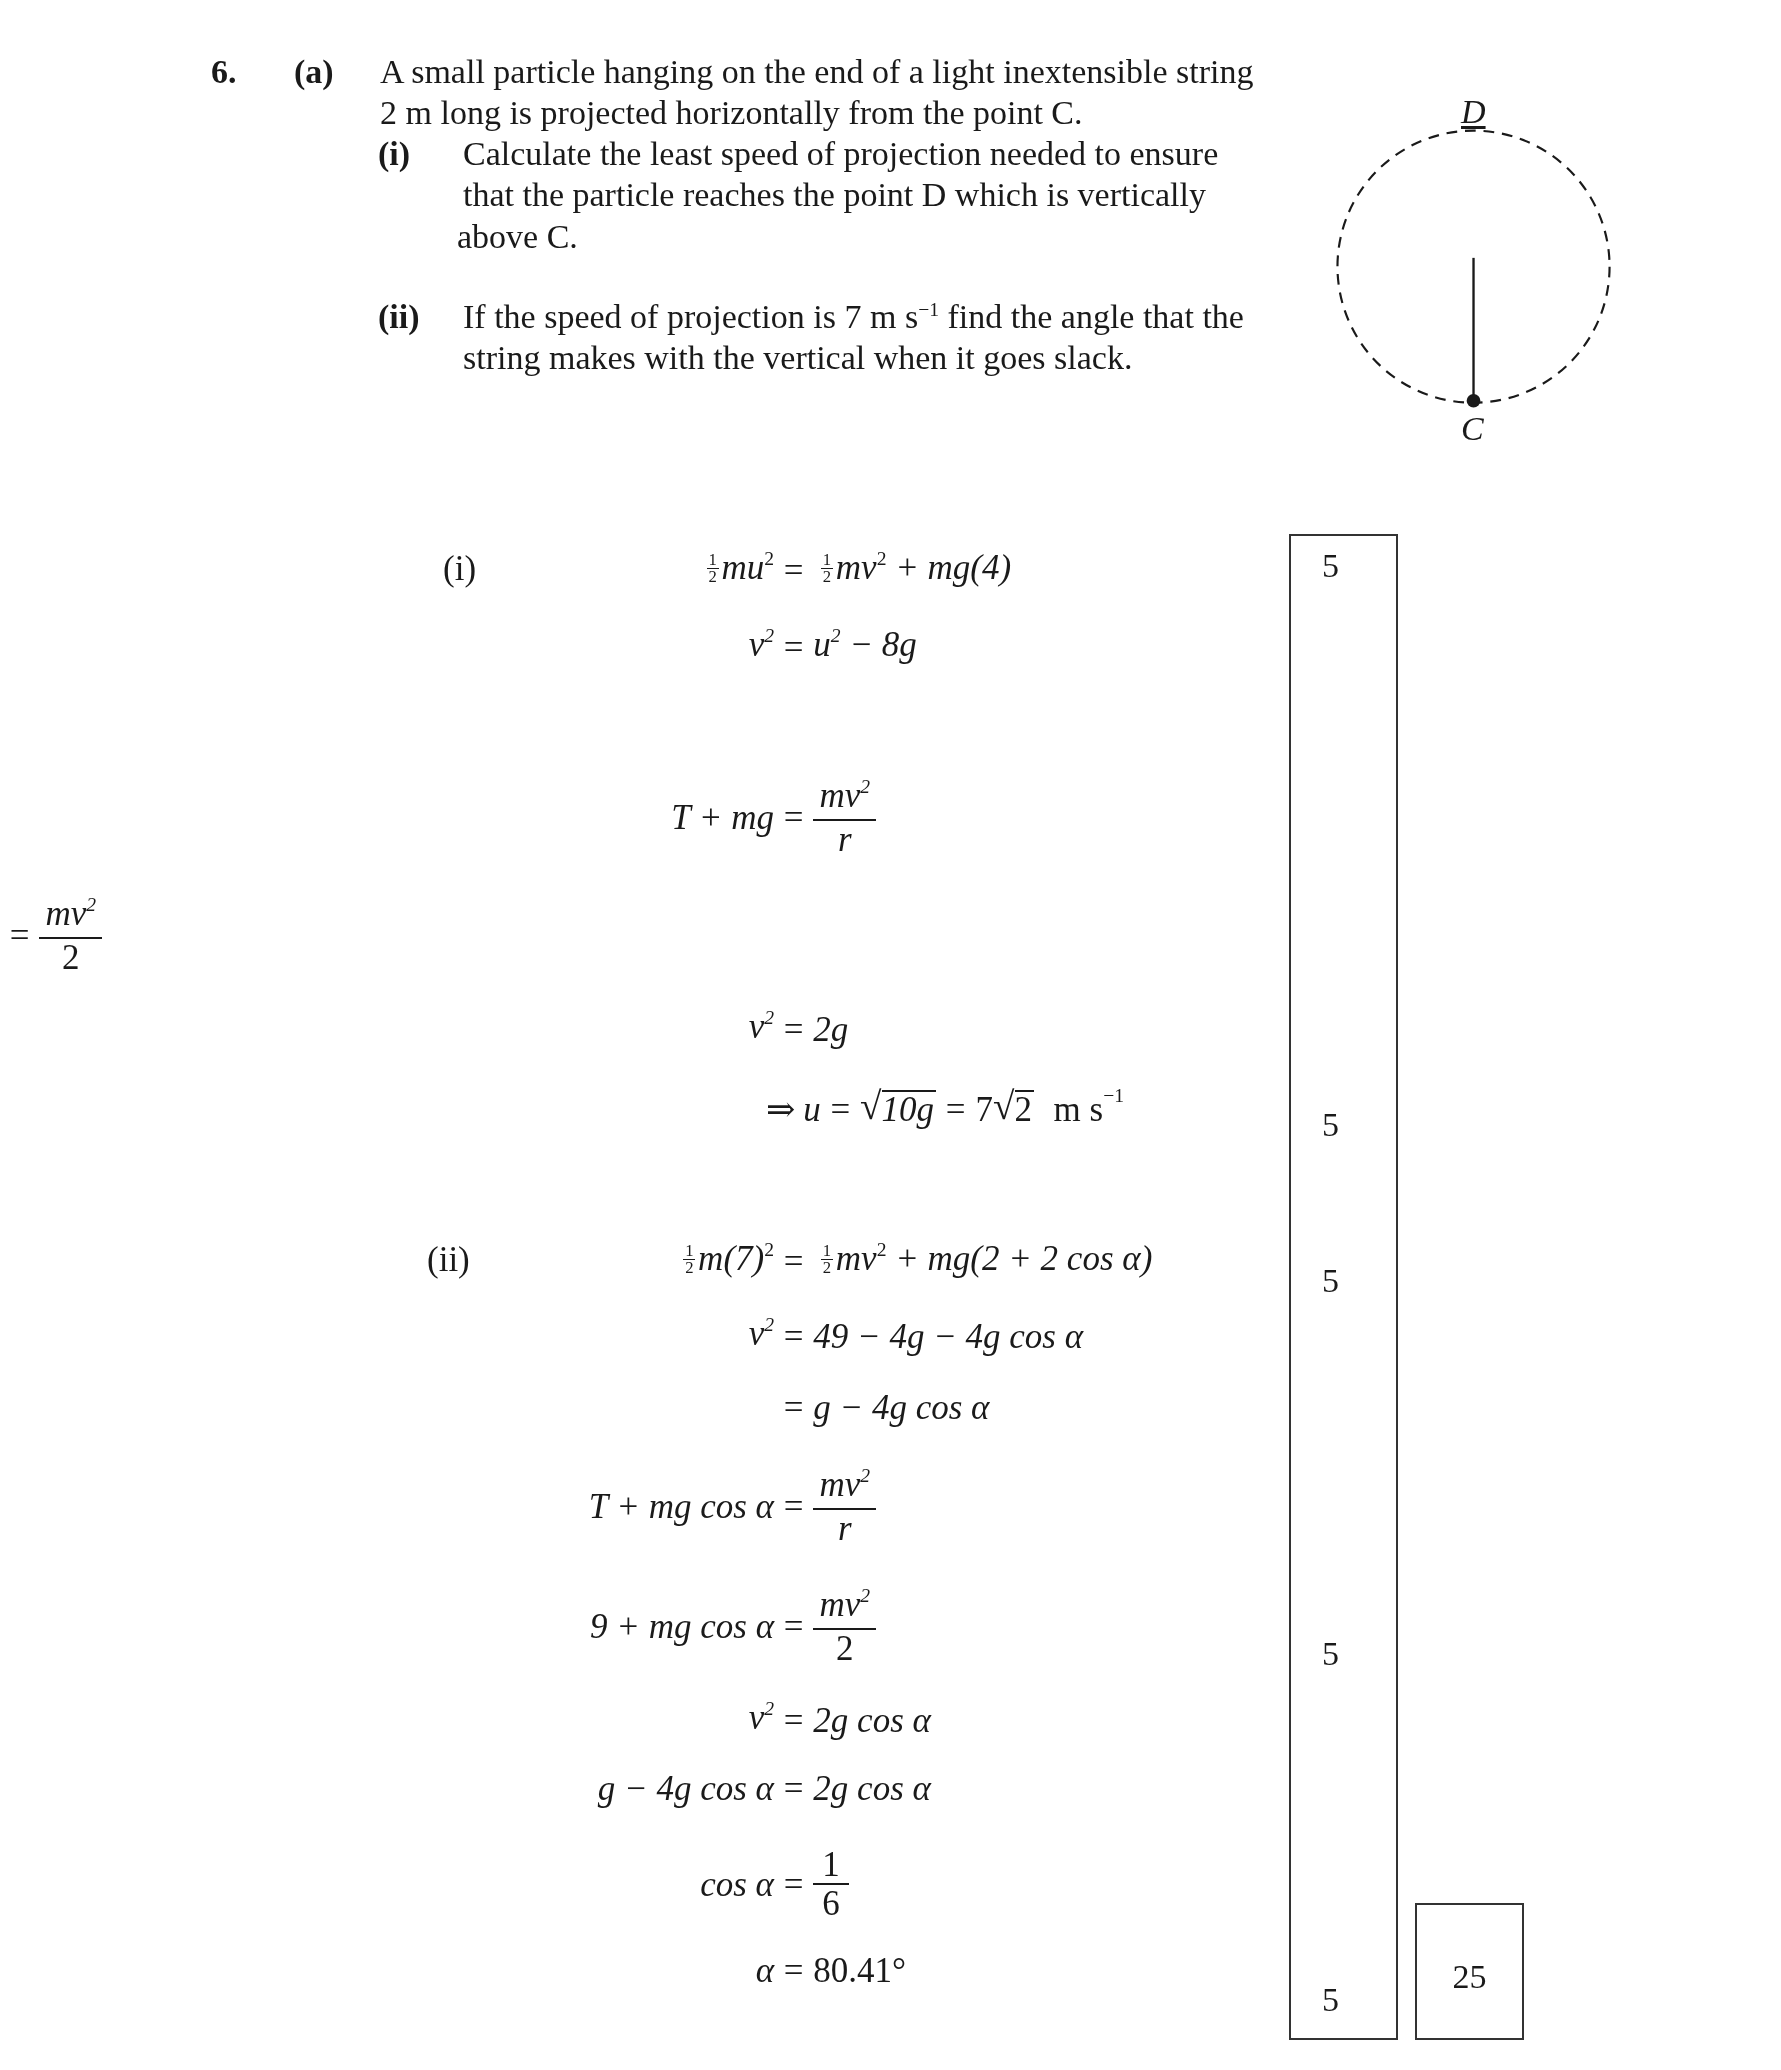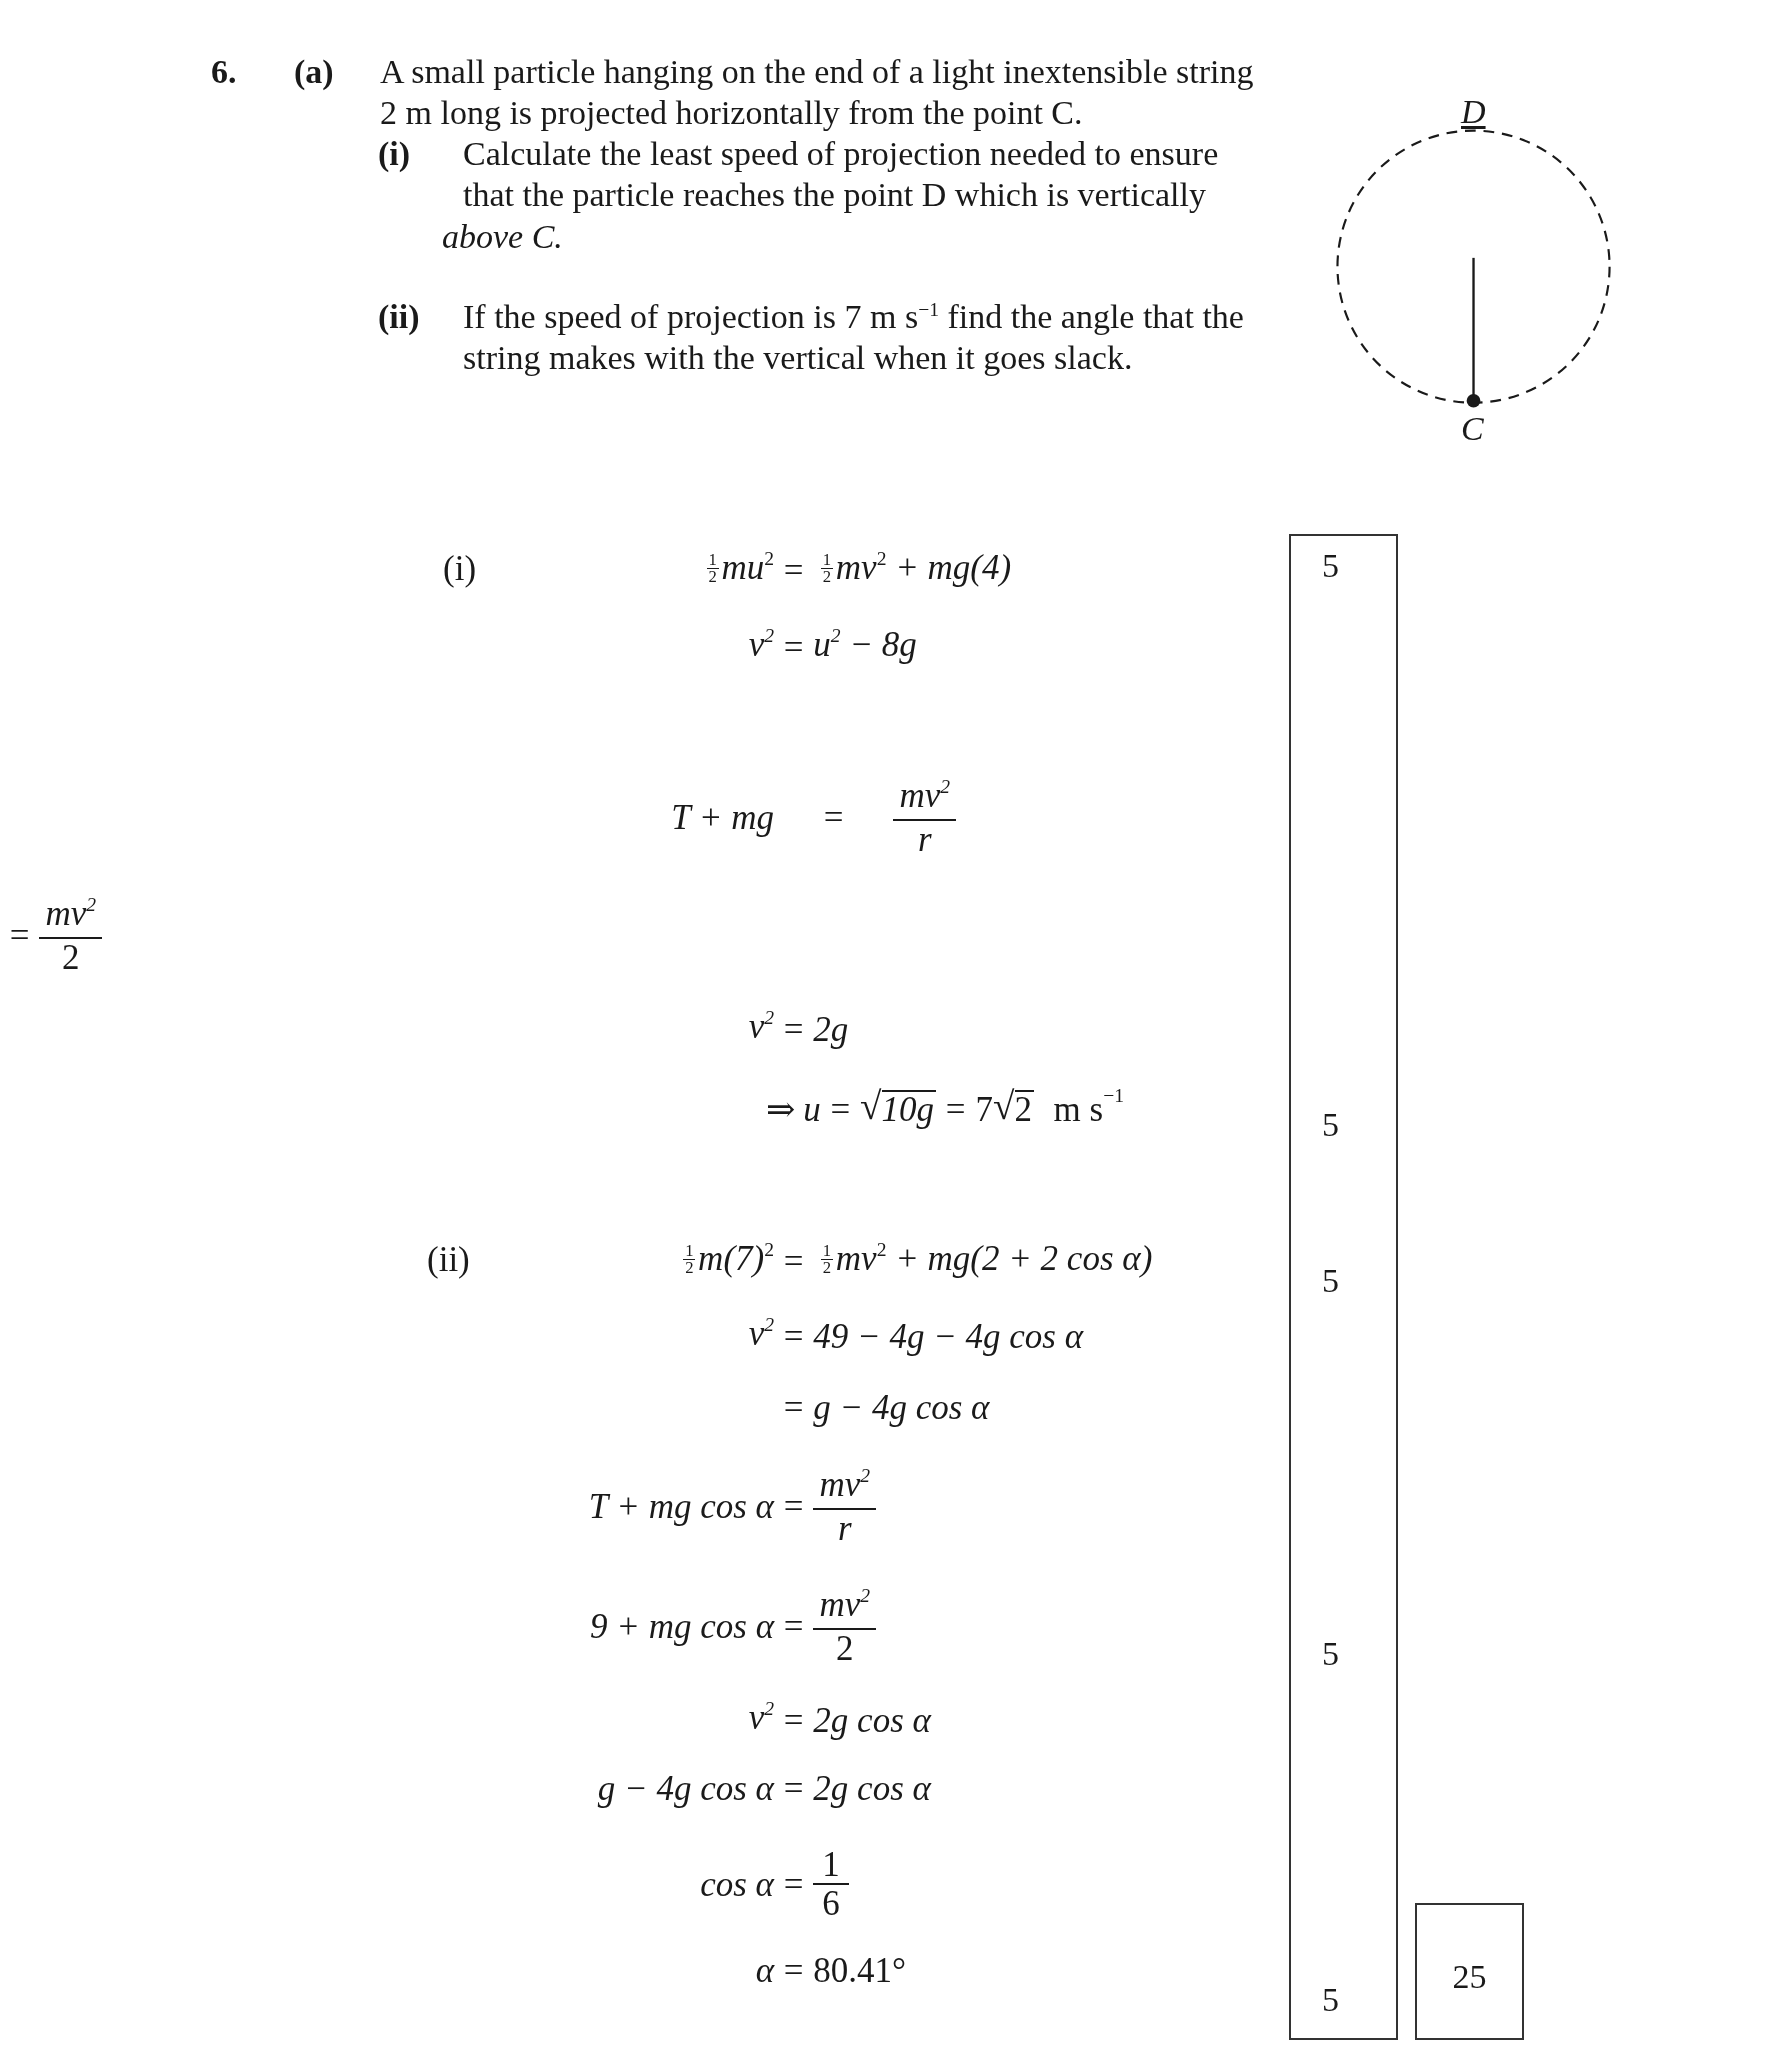--- a/index.html
+++ b/index.html
@@ -32,21 +32,21 @@
 <div class="abs q b" style="left:211px; top:51px;">6.</div>
 <div class="abs q b" style="left:294px; top:51px;">(a)</div>
 <div class="abs q" style="left:380px; top:51px;">A small particle hanging on the end of a light inextensible string</div>
 <div class="abs q" style="left:380px; top:92px;">
   <span>2 m long is projected horizontally from the point C.</span>
 </div>
 
 <div class="abs q b" style="left:378px; top:133px;">(i)</div>
 <div class="abs q" style="left:463px; top:133px;">Calculate the least speed of projection needed to ensure</div>
 <div class="abs q" style="left:463px; top:174px;">that the particle reaches the point D which is vertically</div>
-<div class="abs q" style="left:442px; top:216px;font-style:italic;">above C.</div>
+<div class="abs q" style="left:457px; top:216px;">above C.</div>
 
 <div class="abs q b" style="left:378px; top:296px;">(ii)</div>
 <div class="abs q" style="left:463px; top:296px;">
   <span>If the speed of projection is 7 m s</span><sup style="font-size:19.6px; top:-11.8px;">−1</sup><span> find the angle that the</span>
 </div>
 <div class="abs q" style="left:463px; top:337px;">string makes with the vertical when it goes slack.</div>
 
 <div class="abs" style="left:1313px; top:93px; width:323px; height:363px;">
   <svg width="323" height="363" viewBox="0 0 330 370">
     <circle cx="164" cy="177" r="139" fill="none" stroke="#1a1a1a" stroke-width="2.2" stroke-dasharray="11 8"></circle>
@@ -77,21 +77,21 @@
       </span><span class="i">mv</span><sup>2</sup><span class="i"> + mg(4)</span>
   </span>
 </div>
 
 <div class="eqrow eq" style="left:0; top:625px;">
   <span class="lhs i" style="width:774px;"><span>v</span><sup>2</sup></span>
   <span class="op">=</span>
   <span class="rhs i"><span>u</span><sup>2</sup><span> − 8g</span></span>
 </div>
 
-<div class="eqrow eq" style="left:0; top:777px;gap:40px;">
+<div class="eqrow eq" style="left:0; top:777px;">
   <span class="lhs i" style="width:774px;">T + mg</span>
   <span class="op">=</span>
   <span class="frac i">
       <span class="num"><span>mv</span><sup>2</sup></span>
       <span class="den">r</span>
     </span>
 </div>
 
 <div class="eqrow eq" style="left:0; top:895px;">
   <span class="op">=</span>

